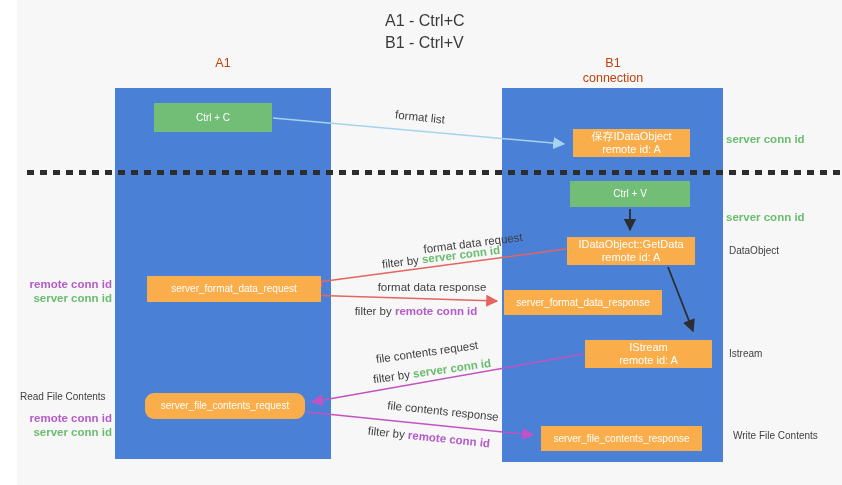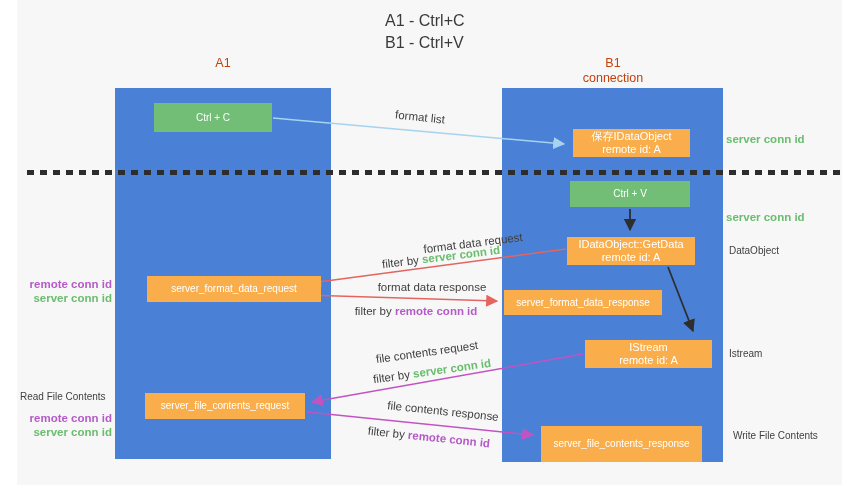--- a/index.html
+++ b/index.html
@@ -37,22 +37,22 @@
   }
   .node.green{background:var(--green-box);}
   .node.orange{background:var(--orange-box);}
   .n-ctrl-c{left:137px;top:103px;width:118px;height:29px;}
   .n-save-ido{left:556px;top:129px;width:117px;height:28px;font-size:11px;}
   .n-ctrl-v{left:553px;top:181px;width:120px;height:26px;}
   .n-getdata{left:550px;top:237px;width:128px;height:28px;font-size:11px;}
   .n-fmt-req{left:130px;top:276px;width:174px;height:26px;}
   .n-fmt-resp{left:487px;top:290px;width:158px;height:25px;}
   .n-istream{left:568px;top:340px;width:127px;height:28px;font-size:11px;}
-  .n-file-req{left:128px;top:393px;width:160px;height:26px;}
-  .n-file-resp{left:524px;top:426px;width:161px;height:36px;}
+  .n-file-req{left:128px;top:393px;width:160px;height:26px;border-radius:9px;}
+  .n-file-resp{left:524px;top:426px;width:161px;height:25px;}
   .elabel{
     position:absolute;z-index:4;font-size:11.5px;color:var(--text-dark);
     white-space:nowrap;transform-origin:center;
   }
   .green-t{color:var(--green-text);font-weight:bold;}
   .purple-t{color:var(--purple-text);font-weight:bold;}
   .side{position:absolute;z-index:4;font-size:10px;white-space:nowrap;}
   .side.bold{font-size:11.5px;font-weight:bold;}
   .left-pair{position:absolute;z-index:4;left:0;width:95px;text-align:right;font-size:11.5px;font-weight:bold;line-height:14px;white-space:nowrap;}
 </style>

